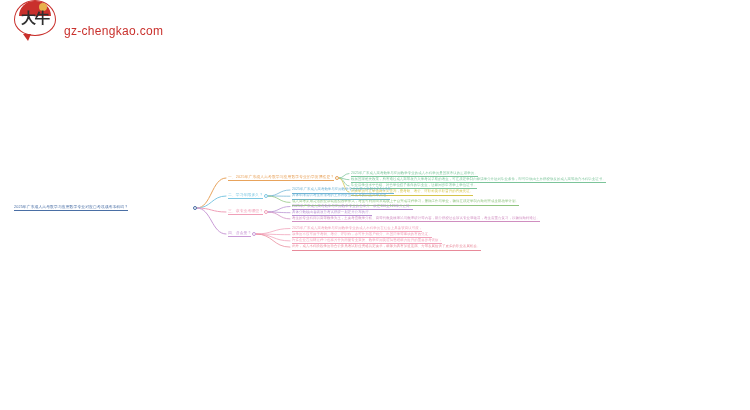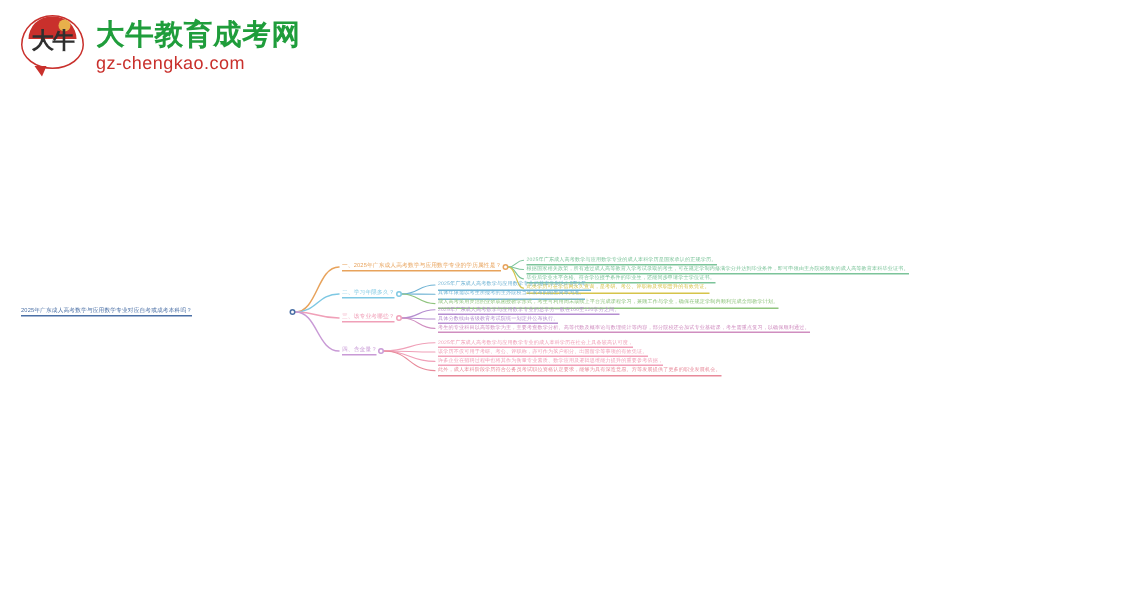--- a/index.html
+++ b/index.html
@@ -16,21 +16,20 @@
   }
 
   
   #header {
     position: absolute;
     left: 0;
     top: 0;
     width: 190px;
     height: 62px;
     display: flex;
-    align-items: center;
     padding-left: 14px;
     box-sizing: border-box;
   }
   #logo-mark {
     position: relative;
     width: 42px;
     height: 42px;
     flex: 0 0 42px;
     margin-right: 8px;
   }
@@ -140,21 +139,20 @@
 <body>
 
 <div id="header">
   <div id="logo-mark">
     <div class="bubble"></div>
     <div class="cap"></div>
     <div class="cap-dot"></div>
     <div class="mark-text">大牛</div>
   </div>
   <div id="logo-text">
-    <div id="logo-title">大牛教育成考网</div>
     <div id="logo-sub">gz-chengkao.com</div>
   </div>
 </div>
 
 <div id="mindmap">
   <svg id="mm-svg" viewBox="0 0 750 410" preserveAspectRatio="none">
       <path d="M197,208 C211.5,208 211.5,178 226,178" stroke="#e8a35c" stroke-width="1" fill="none" stroke-linecap="round"></path>
       <path d="M339,178 C344,178 344,173.5 349,173.5" stroke="#7cc49a" stroke-width="0.75" fill="none" stroke-linecap="round"></path>
       <path d="M339,178 C344,178 344,179.7 349,179.7" stroke="#7cc49a" stroke-width="0.75" fill="none" stroke-linecap="round"></path>
       <path d="M339,178 C344,178 344,185.89999999999998 349,185.89999999999998" stroke="#7cc49a" stroke-width="0.75" fill="none" stroke-linecap="round"></path>

